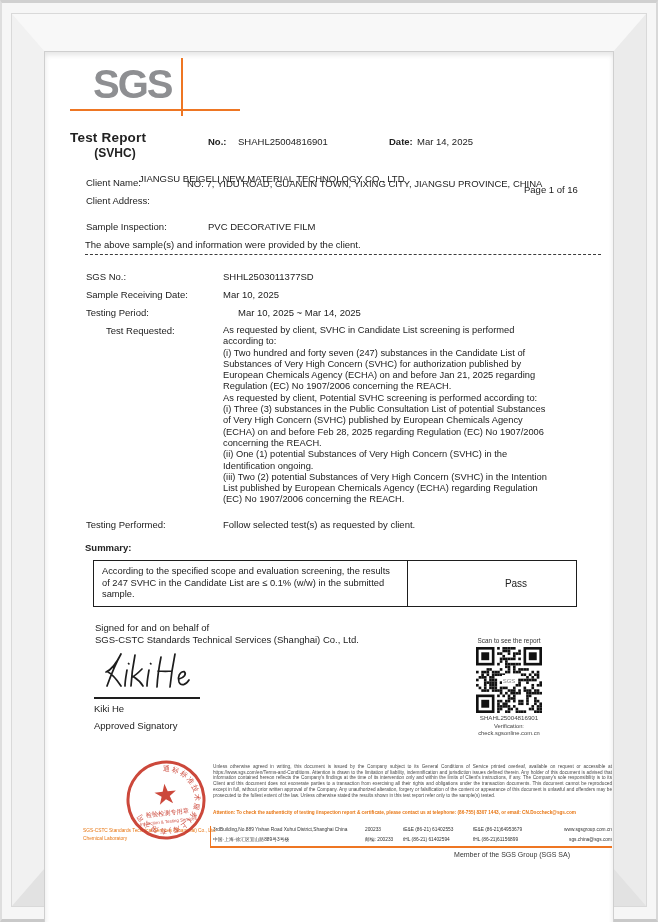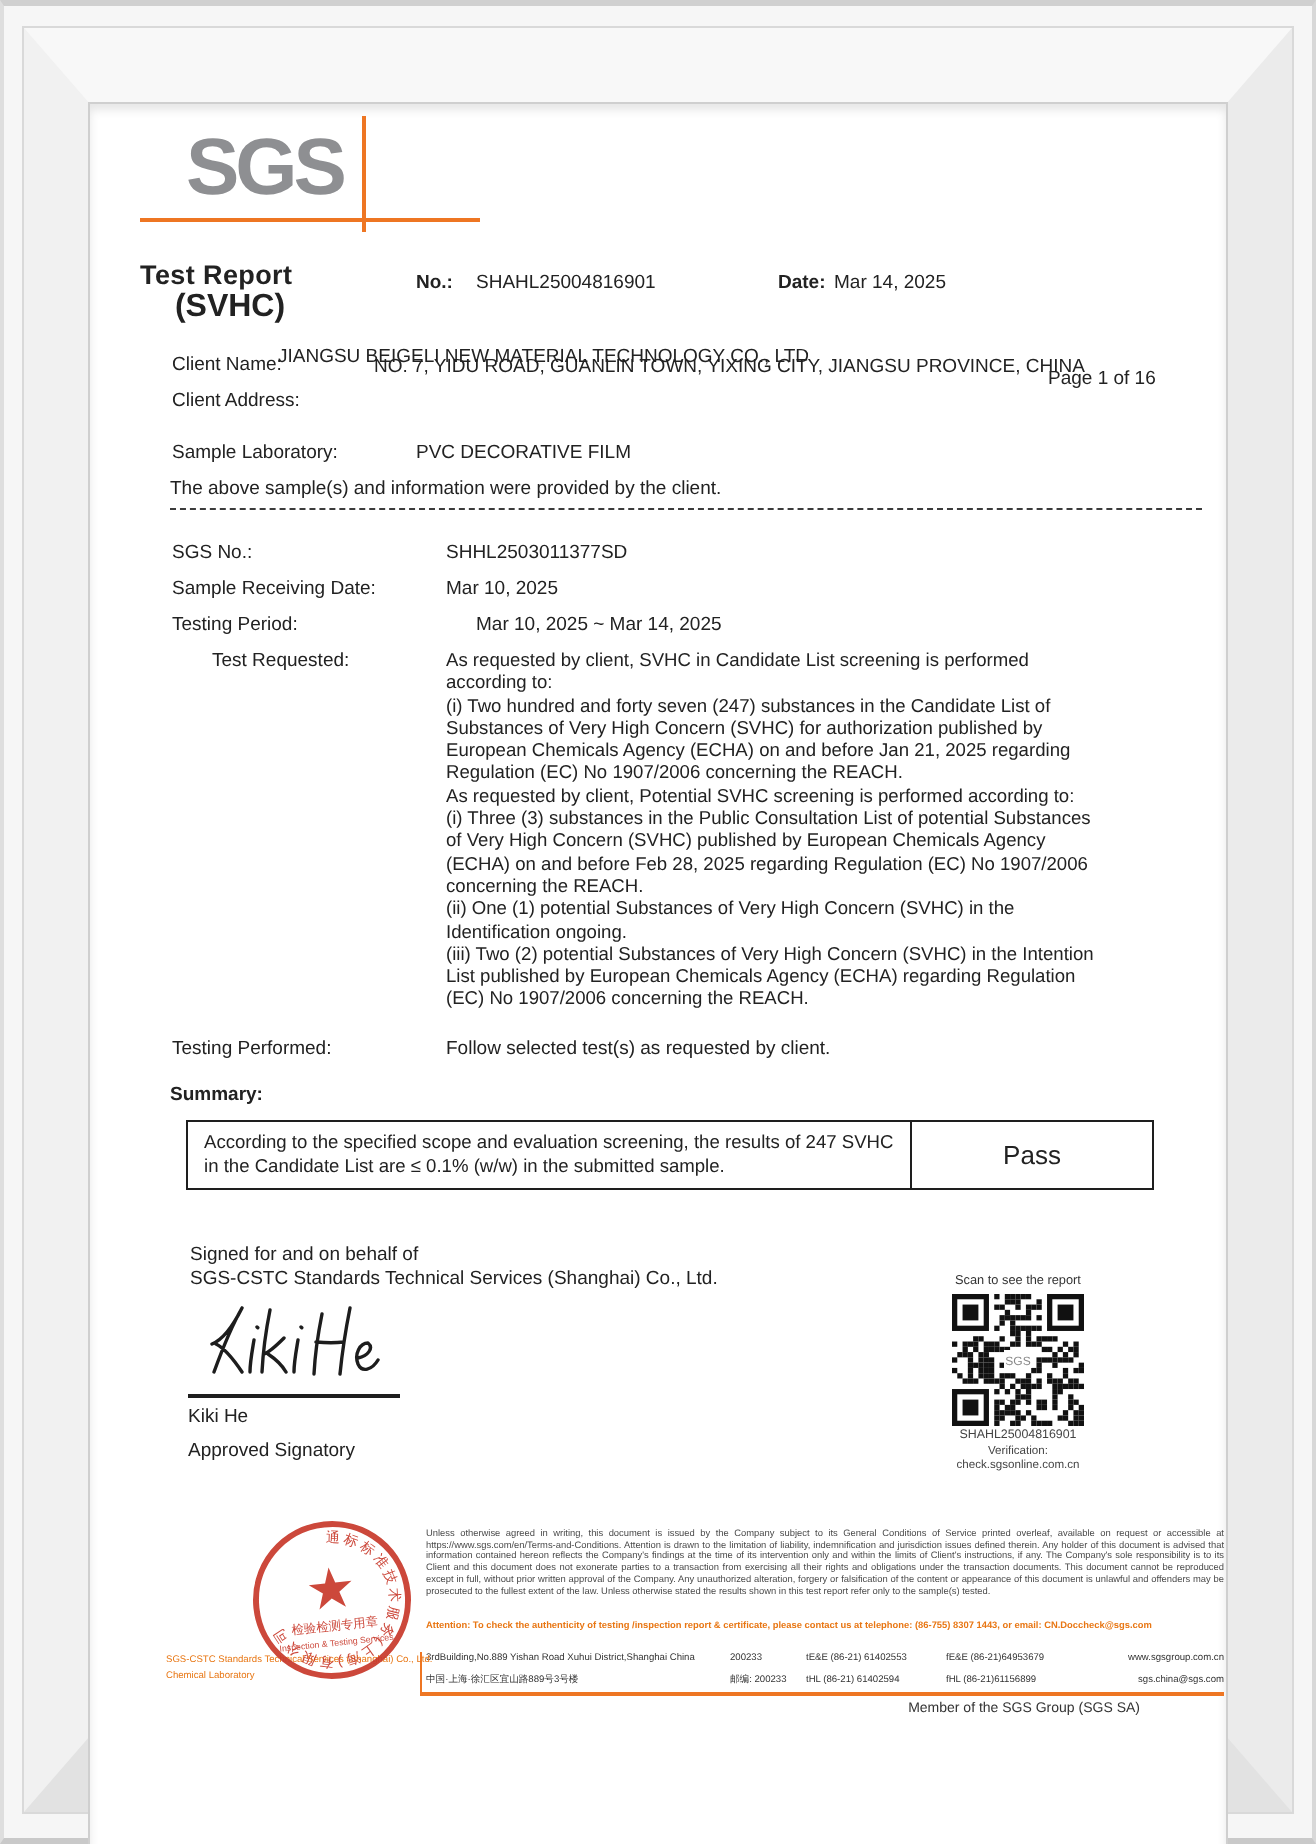--- a/index.html
+++ b/index.html
@@ -31,32 +31,32 @@
   .abs{position:absolute;}
   .t{font-size:9.5px;line-height:11.5px;color:#222;white-space:nowrap;}
   .b{font-weight:bold;text-align:right;}
   
   .sgs-logo{left:48px;top:14px;font-size:40px;line-height:36px;font-weight:bold;
     color:#8e8f92;letter-spacing:-2px;}
   .logo-hline{left:25px;top:57px;width:170px;height:2px;background:#ee7623;}
   .logo-vline{left:136px;top:6px;width:2px;height:58px;background:#ee7623;}
   
   .title1{left:25px;top:80px;font-size:13.5px;font-weight:bold;letter-spacing:.2px;}
-  .title2{left:25px;top:96px;width:90px;text-align:center;font-size:16px;font-weight:bold;}
+  .title2{left:25px;top:96px;width:90px;text-align:center;font-size:12px;font-weight:bold;}
   
   .dashrule{left:40px;top:202px;width:516px;border-top:1.6px dashed #3c3c3c;}
   
   .req-val{left:178px;top:273px;width:386px;font-size:9.3px;line-height:11.3px;
     white-space:pre-line;}
   
   .sum-table{left:48px;top:508px;width:484px;border:1.6px solid #1e1e1e;display:flex;
     box-sizing:border-box;}
   .sum-cell-text{flex:1;padding:5px 8px;font-size:9.3px;line-height:11.5px;color:#222;}
   .sum-cell-verdict{width:120px;border-left:1.6px solid #1e1e1e;display:flex;
-    align-items:center;justify-content:center;font-size:13px;color:#222;}
+    align-items:center;justify-content:center;font-size:10px;color:#222;padding-left:48px;}
   
   .sig-underline{left:49px;top:645px;width:106px;height:2px;background:#1e1e1e;}
   
   .qr-caption{left:408px;top:585px;width:112px;text-align:center;font-size:6.4px;color:#333;}
   .qr-box{left:431px;top:595px;width:66px;height:66px;}
   .qr-code-text{left:408px;top:662px;width:112px;text-align:center;font-size:6.2px;color:#444;}
   .qr-verif{left:408px;top:671px;width:112px;text-align:center;font-size:5.8px;
     line-height:7px;color:#444;white-space:pre-line;}
   
   .disclaimer{left:168px;top:712px;width:399px;font-size:4.7px;line-height:5.7px;
@@ -94,21 +94,21 @@
   <div class="abs t b" style="left:163px;top:84px;">No.:</div>
   <div class="abs t" style="left:193px;top:84px;">SHAHL25004816901</div>
   <div class="abs t b" style="left:344px;top:84px;">Date:</div>
   <div class="abs t" style="left:372px;top:84px;">Mar 14, 2025</div>
   <div class="abs t" style="left:479px;top:84px;margin-top:48px;">Page 1 of 16</div>
 
   <div class="abs t" style="left:41px;top:125px;">Client Name:</div>
   <div class="abs t" style="left:94px;top:121px;">JIANGSU BEIGELI NEW MATERIAL TECHNOLOGY CO., LTD</div>
   <div class="abs t" style="left:41px;top:143px;">Client Address:</div>
   <div class="abs t" style="left:94px;top:126px;padding-left:48px;">NO. 7, YIDU ROAD, GUANLIN TOWN, YIXING CITY, JIANGSU PROVINCE, CHINA</div>
-  <div class="abs t" style="left:41px;top:169px;">Sample Laboratory:</div>
+  <div class="abs t" style="left:41px;top:169px;">Sample Inspection:</div>
   <div class="abs t" style="left:163px;top:169px;">PVC DECORATIVE FILM</div>
   <div class="abs t" style="left:40px;top:187px;">The above sample(s) and information were provided by the client.</div>
   <div class="abs dashrule"></div>
 
   <div class="abs t" style="left:41px;top:219px;">SGS No.:</div>
   <div class="abs t" style="left:178px;top:219px;">SHHL2503011377SD</div>
   <div class="abs t" style="left:41px;top:237px;">Sample Receiving Date:</div>
   <div class="abs t" style="left:178px;top:237px;">Mar 10, 2025</div>
   <div class="abs t" style="left:41px;top:255px;text-align:right;">Testing Period:</div>
   <div class="abs t" style="left:193px;top:255px;">Mar 10, 2025 ~ Mar 14, 2025</div>

